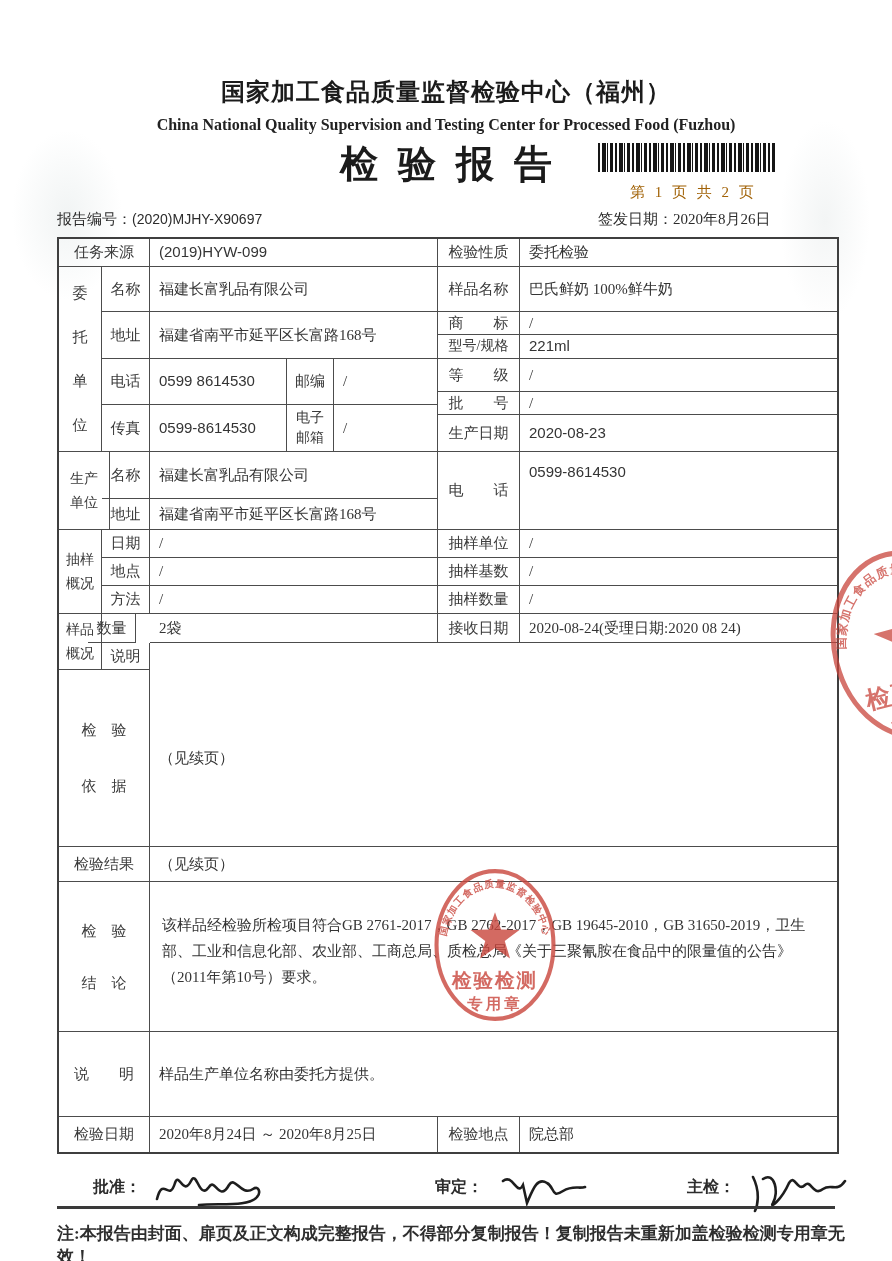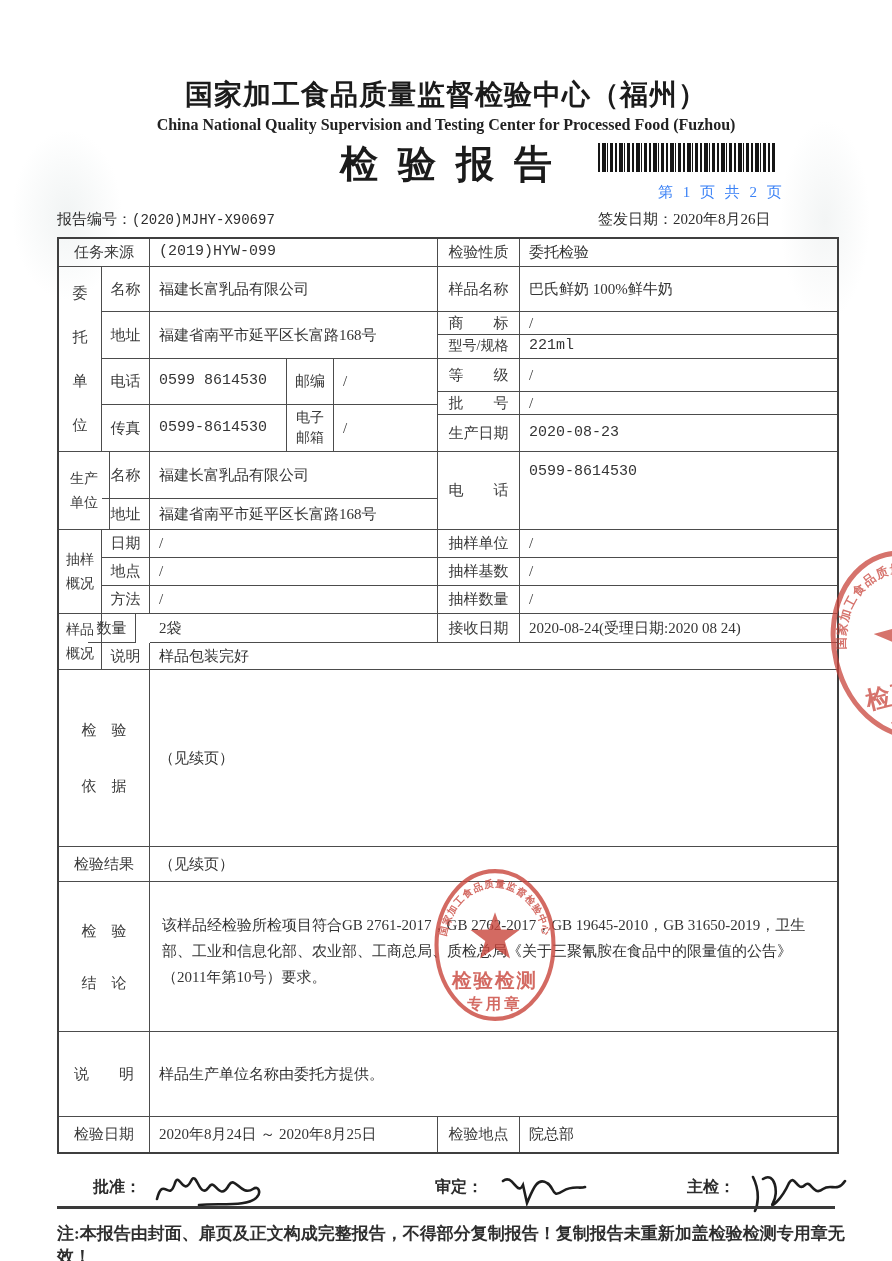--- a/index.html
+++ b/index.html
@@ -4,35 +4,35 @@
 <style>
   html,body{margin:0;padding:0;background:#888;}
   .page{
     position:relative; width:892px; height:1261px; margin:0 auto;
     background:#fff; overflow:hidden;
     font-family:"Liberation Serif","DejaVu Serif",serif;
     color:#343434;
   }
   
   .org-cn{position:absolute;top:76px;left:0;width:100%;text-align:center;
-    font-size:28px;font-weight:bold;color:#1b1b1b;letter-spacing:1px;}
+    font-size:24px;font-weight:bold;color:#1b1b1b;letter-spacing:1px;}
   .org-en{position:absolute;top:116px;left:0;width:100%;text-align:center;
     font-size:16px;font-weight:bold;color:#222;}
   .title-cn{position:absolute;top:139px;left:0;width:100%;text-align:center;
     font-size:38px;font-weight:bold;color:#1b1b1b;letter-spacing:20px;text-indent:20px;}
   .title-en{position:absolute;top:180px;left:0;width:100%;text-align:center;
     font-size:30px;font-weight:bold;color:#1b1b1b;letter-spacing:2px;}
   .barcode{position:absolute;left:598px;top:143px;width:177px;height:29px;
     background:repeating-linear-gradient(90deg,
       #161616 0 2px,#fff 2px 4px,#161616 4px 8px,#fff 8px 9px,
       #161616 9px 10px,#fff 10px 12px,#161616 12px 15px,#fff 15px 17px);}
-  .pageinfo{position:absolute;left:658px;top:183px;font-size:15px;color:#3b82f6;letter-spacing:3px;}
+  .pageinfo{position:absolute;left:630px;top:183px;font-size:15px;color:#a16207;letter-spacing:3px;}
   .meta-left{position:absolute;left:57px;top:210px;font-size:15px;color:#2c2c2c;}
   .meta-right{position:absolute;left:598px;top:210px;font-size:15px;color:#2c2c2c;}
-  .mono{font-family:Liberation Mono, monospace;font-size:14px;text-align:right;}
+  .mono{font-family:Liberation Sans, sans-serif;font-size:14px;text-align:right;}
   
   .tbl{position:absolute;left:57px;top:237px;width:778px;height:913px;
     border:2px solid #3f3f3f;box-sizing:content-box;}
   .c{position:absolute;box-sizing:border-box;
     border-right:1.6px solid #4c4c4c;border-bottom:1.6px solid #4c4c4c;
     display:flex;align-items:center;justify-content:flex-start;
     padding:1px 6px 1px 9px;font-size:15px;white-space:pre-line;line-height:1.35;
     overflow:hidden;color:#343434;}
   .l{justify-content:center;text-align:center;padding:1px 2px;color:#3a3a3a;}
   .nr{border-right:none;} .nb{border-bottom:none;}
@@ -128,21 +128,20 @@
     <div class="c l" style="left:379px;top:347px;width:82px;height:28px">抽样数量</div>
     <div class="c nr" style="left:461px;top:347px;width:317px;height:28px">/</div>
 
     <div class="c l" style="left:0;top:375px;width:43px;height:56px;line-height:24px;font-size:14px">样品
 概况</div>
     <div class="c l" style="left:29px;top:375px;width:48px;height:29px">数量</div>
     <div class="c" style="left:91px;top:375px;width:288px;height:29px">2袋</div>
     <div class="c l" style="left:379px;top:375px;width:82px;height:29px">接收日期</div>
     <div class="c nr" style="left:461px;top:375px;width:317px;height:29px">2020-08-24(受理日期:2020 08 24)</div>
     <div class="c l" style="left:43px;top:404px;width:48px;height:27px">说明</div>
-    <div class="c nr" style="left:91px;top:404px;width:687px;height:27px">样品包装完好</div>
 
     <div class="c l" style="left:0;top:431px;width:91px;height:177px;line-height:28px">检　验
 
 依　据</div>
     <div class="c nr" style="left:91px;top:431px;width:687px;height:177px">（见续页）</div>
 
     <div class="c l" style="left:0;top:608px;width:91px;height:35px">检验结果</div>
     <div class="c nr" style="left:91px;top:608px;width:687px;height:35px">（见续页）</div>
 
     <div class="c l" style="left:0;top:643px;width:91px;height:150px;line-height:26px">检　验

